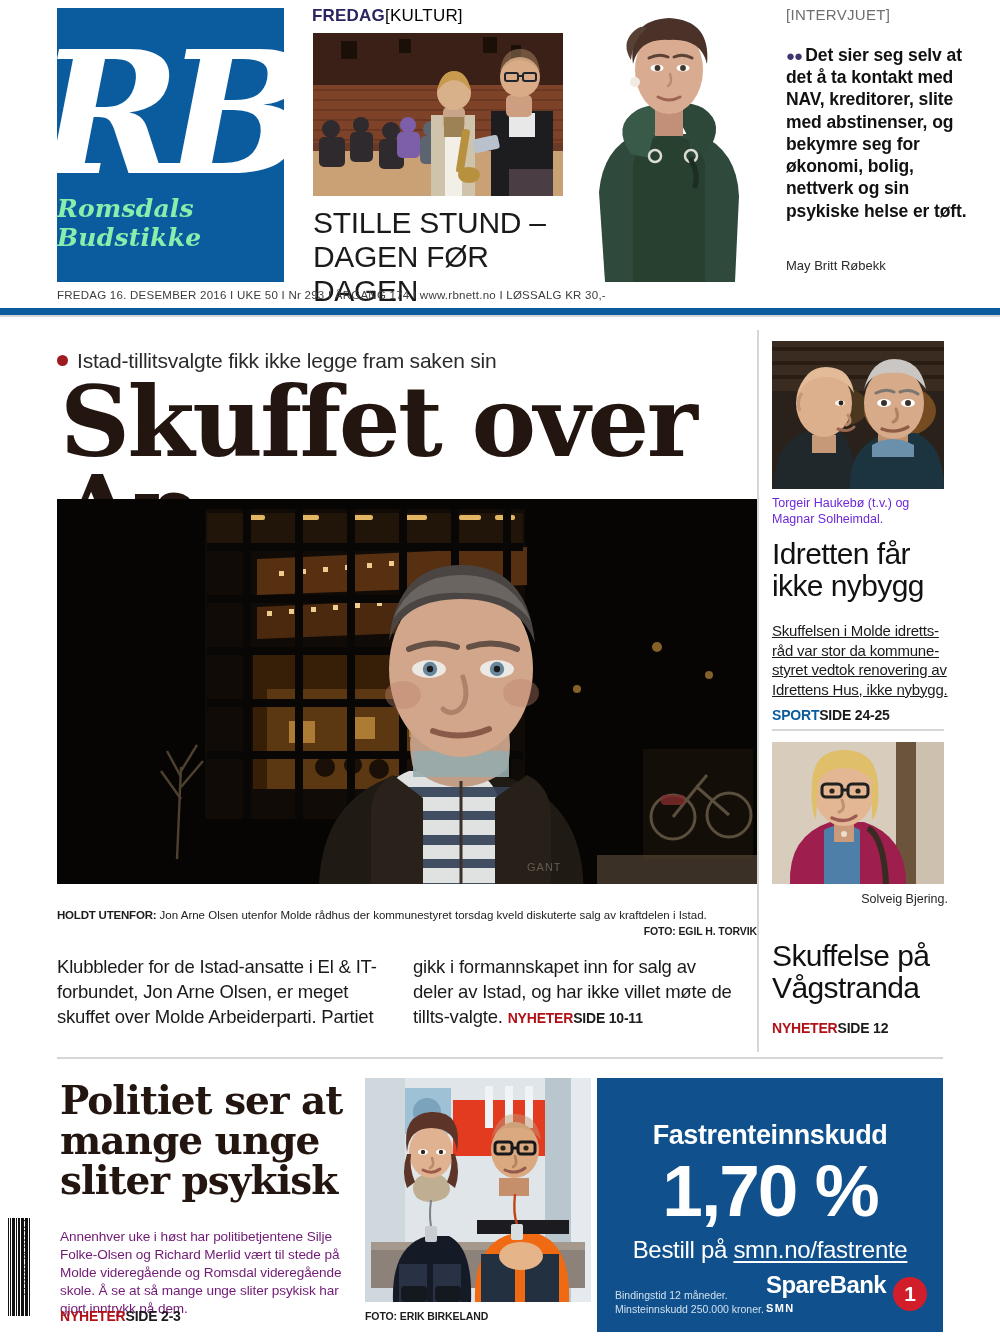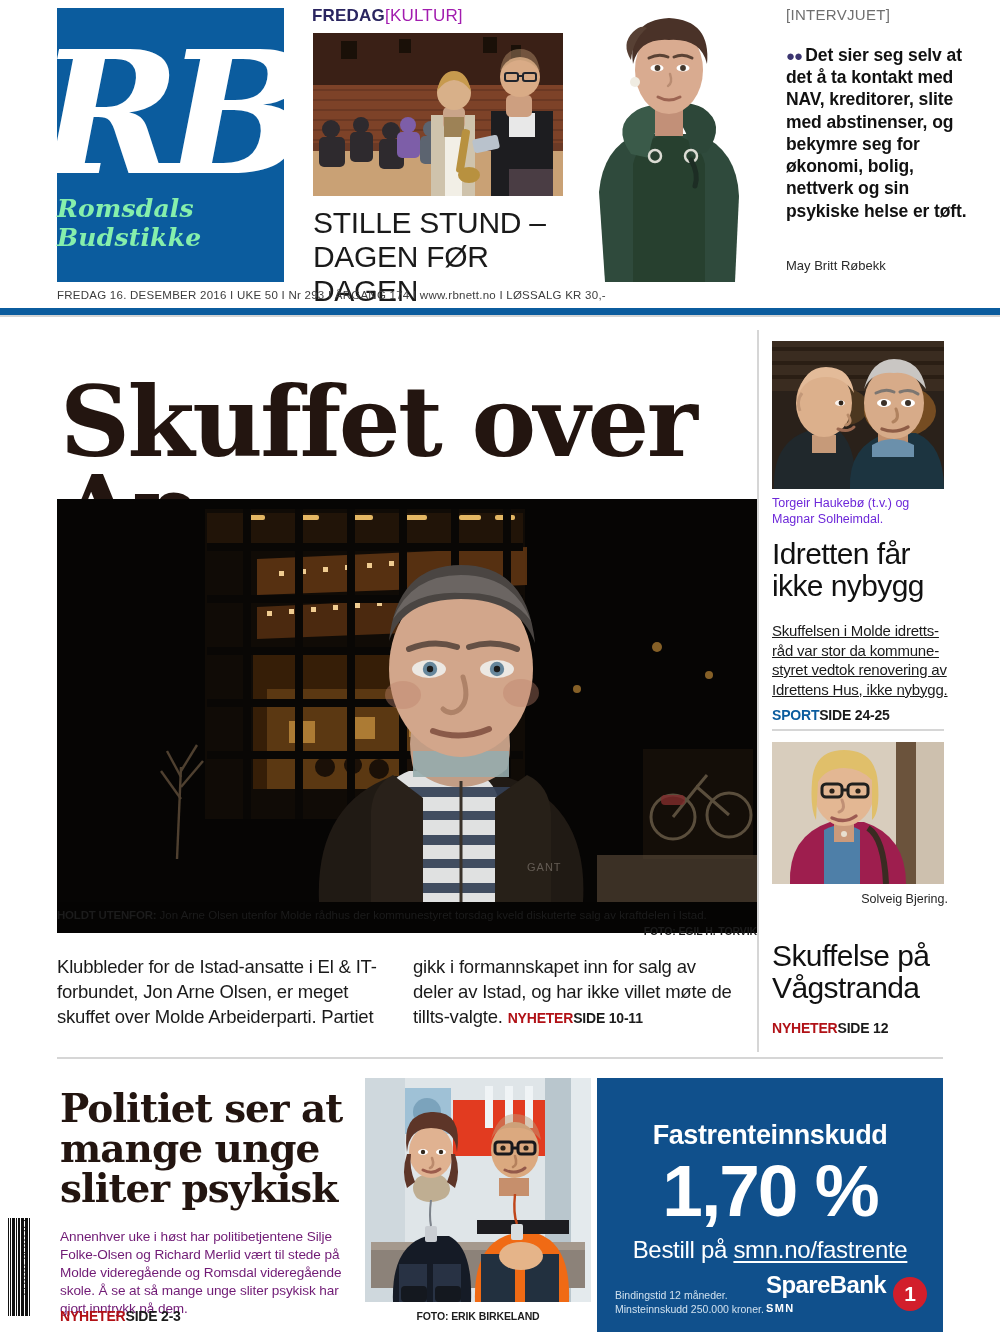--- a/index.html
+++ b/index.html
@@ -27,21 +27,21 @@
     font-family: "DejaVu Serif", serif;
     color: #86efac; font-size: 25px; font-weight: 700; font-style: italic;
     letter-spacing: 0.2px; margin-top: 11px;
   }
 
   .kultur-label {
     position: absolute; left: 312px; top: 6px;
     font-size: 17px; font-weight: 700; letter-spacing: 0.2px;
   }
   .kultur-label .k-a { color: #2a2560; }
-  .kultur-label .k-b { color: #a21caf; font-weight: 400; }
+  .kultur-label .k-b { color: #000000; font-weight: 400; }
 
   .kultur-photo {
     position: absolute; left: 313px; top: 33px; width: 250px; height: 163px;
     overflow: hidden; background: #50331f;
   }
   .kultur-title {
     position: absolute; left: 313px; top: 206px; width: 255px;
     font-size: 30px; line-height: 1.14; color: #1a1a1a; font-weight: 300;
     letter-spacing: -0.3px;
   }
@@ -86,21 +86,21 @@
     background: #9e1b22; margin-right: 9px; vertical-align: 2px;
   }
   .main-headline {
     position: absolute; left: 60px; top: 378px; width: 700px;
     font-family: "DejaVu Serif", serif;
     font-size: 97px; line-height: 0.92; font-weight: 700; color: #231510;
     letter-spacing: -2.5px;
   }
 
   .main-photo {
-    position: absolute; left: 57px; top: 499px; width: 700px; height: 434px;
+    position: absolute; left: 57px; top: 499px; width: 700px; height: 385px;
     overflow: hidden; background: #050403;
   }
 
   .main-caption {
     position: absolute; left: 57px; top: 908px; width: 700px;
     font-size: 11.5px; line-height: 1.35; color: #1c1c1c;
   }
   .main-caption b { font-weight: 700; letter-spacing: -0.2px; }
   .photo-credit {
     position: absolute; left: 57px; top: 925px; width: 700px;
@@ -140,31 +140,31 @@
   .sb-head2 {
     position: absolute; left: 772px; top: 940px; width: 190px;
     font-size: 30px; line-height: 1.08; font-weight: 300; color: #111; letter-spacing: -0.6px;
   }
   .sb-ref2 { position: absolute; left: 772px; top: 1019px; }
 
   
   .bot-head {
     position: absolute; left: 60px; top: 1080px; width: 310px;
     font-family: "DejaVu Serif", serif;
-    font-size: 39px; line-height: 1.03; font-weight: 700; color: #231510; letter-spacing: -1px; margin-top: 8px;
+    font-size: 39px; line-height: 1.03; font-weight: 700; color: #231510; letter-spacing: -1px;
   }
   .bot-body {
     position: absolute; left: 60px; top: 1228px; width: 300px;
     font-size: 13.6px; line-height: 1.33; color: #701a75; font-weight: 300; letter-spacing: -0.1px;
   }
   .bot-ref { position: absolute; left: 60px; top: 1307px; }
 
   .bot-photo { position: absolute; left: 365px; top: 1078px; width: 226px; height: 224px; overflow: hidden; background: #d8dde0; }
   .bot-credit {
-    position: absolute; left: 365px; top: 1310px; width: 226px; text-align: center;
+    position: absolute; left: 365px; top: 1310px; width: 226px; text-align: left;
     font-size: 10.5px; font-weight: 700; color: #1c1c1c; letter-spacing: -0.1px;
   }
 
   
   .barcode { position: absolute; left: 8px; top: 1218px; width: 34px; height: 112px; }
   .barcode .bars { position: absolute; inset: 0 12px 14px 0; display: flex; gap: 0; }
   .barcode .bars i { display: block; height: 100%; background: #111; }
   .barcode-num {
     position: absolute; left: 30px; top: 1218px;
     font-size: 9px; color: #111; letter-spacing: 0.5px;
@@ -306,20 +306,23 @@
   <div class="intervjuet-label">[INTERVJUET]</div>
   <div class="intervjuet-quote">
     <span class="quote-dots">●● </span><span>Det sier seg selv at det å ta kontakt med NAV, kreditorer, slite med abstinenser, og bekymre seg for økonomi, bolig, nettverk og sin psykiske helse er tøft.</span>
   </div>
   <div class="intervjuet-by">May Britt Røbekk</div>
 
   <div class="dateline">FREDAG 16. DESEMBER 2016  I   UKE 50  I  Nr 293  I  ÅRGANG 174  I  www.rbnett.no  I  LØSSALG KR 30,-</div>
   <div class="rule-blue"></div>
   <div class="rule-grey-top"></div>
 
+  <div class="kicker">
+    <span class="dot"></span><span>Istad-tillitsvalgte fikk ikke legge fram saken sin</span>
+  </div>
   <div class="main-headline">Skuffet over Ap</div>
 
   <div class="main-photo">
     <svg viewBox="0 0 700 403" width="700" height="403" preserveAspectRatio="none">
       <rect width="700" height="403" fill="#070605"></rect>
 
       <rect x="148" y="10" width="320" height="310" fill="#120c07"></rect>
       <rect x="150" y="14" width="316" height="34" fill="#241609"></rect>
       <g fill="#f2c26a">
         <rect x="186" y="16" width="22" height="5" rx="2"></rect>

